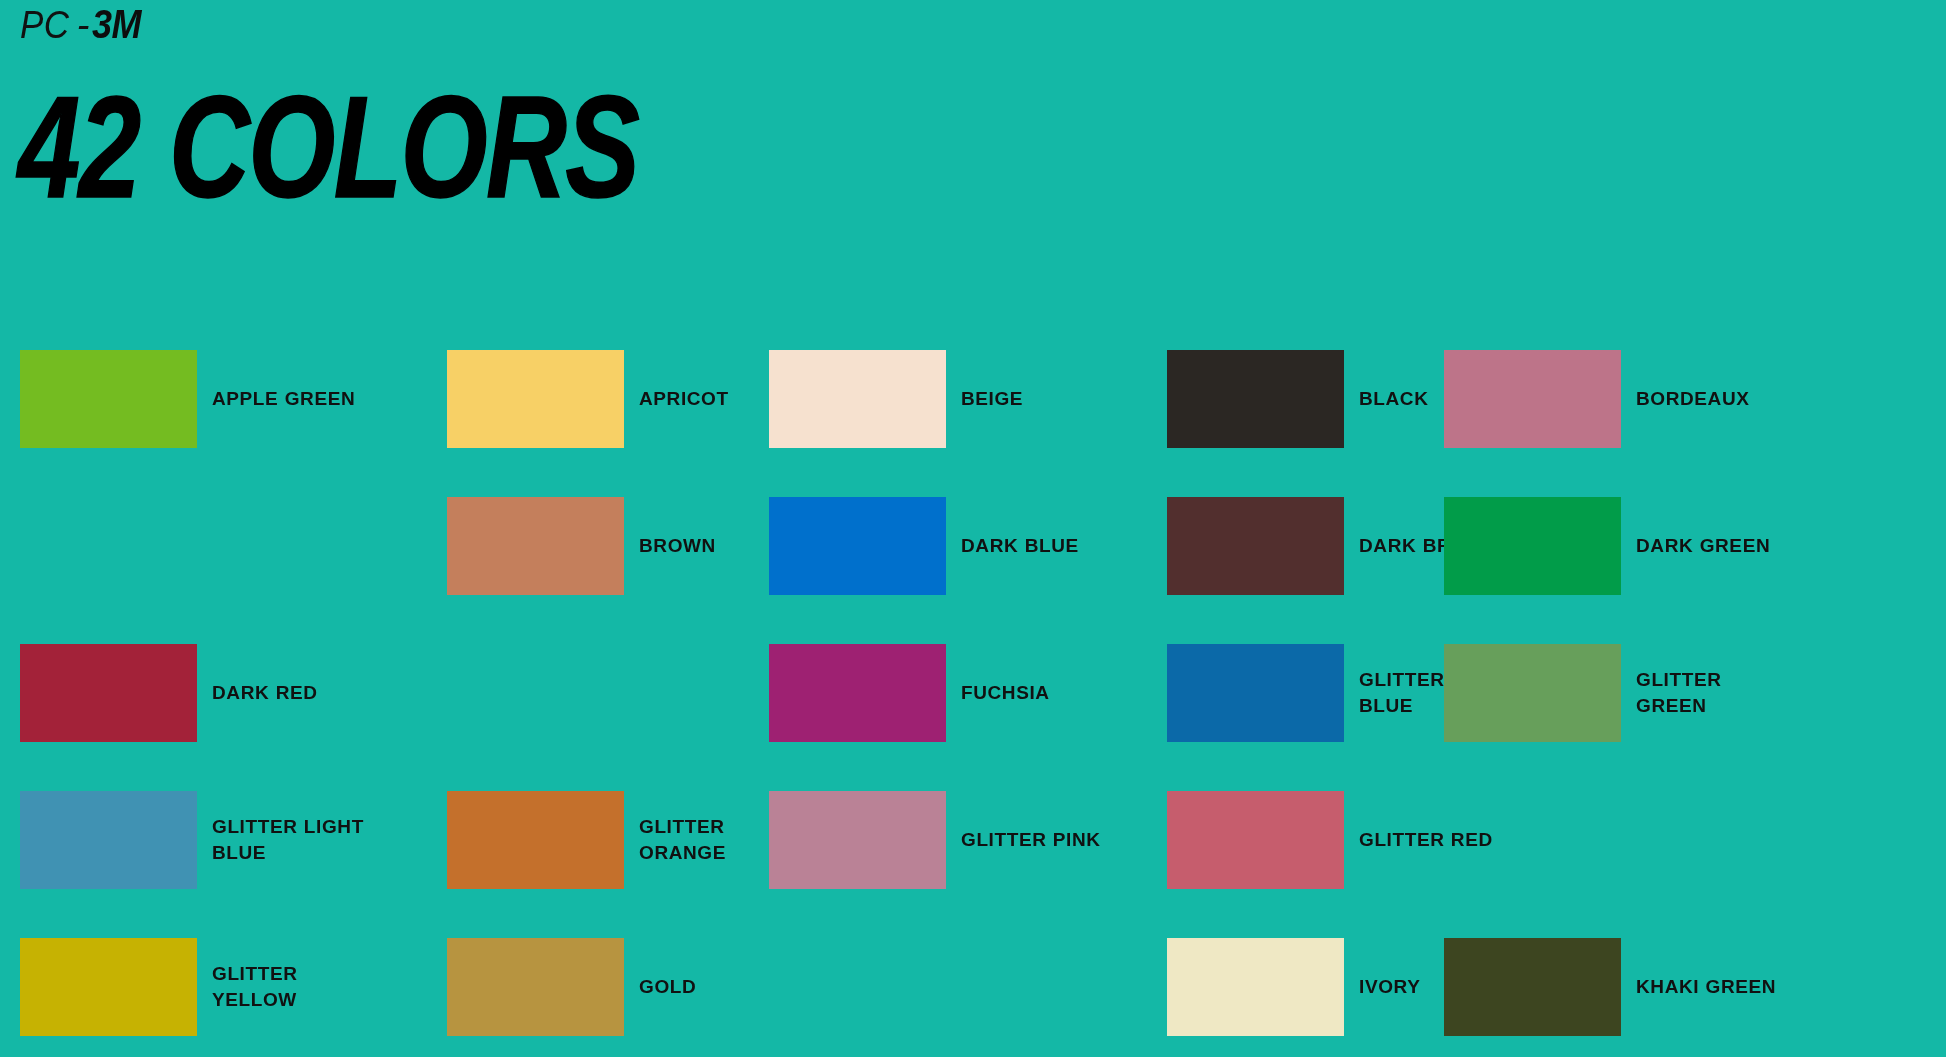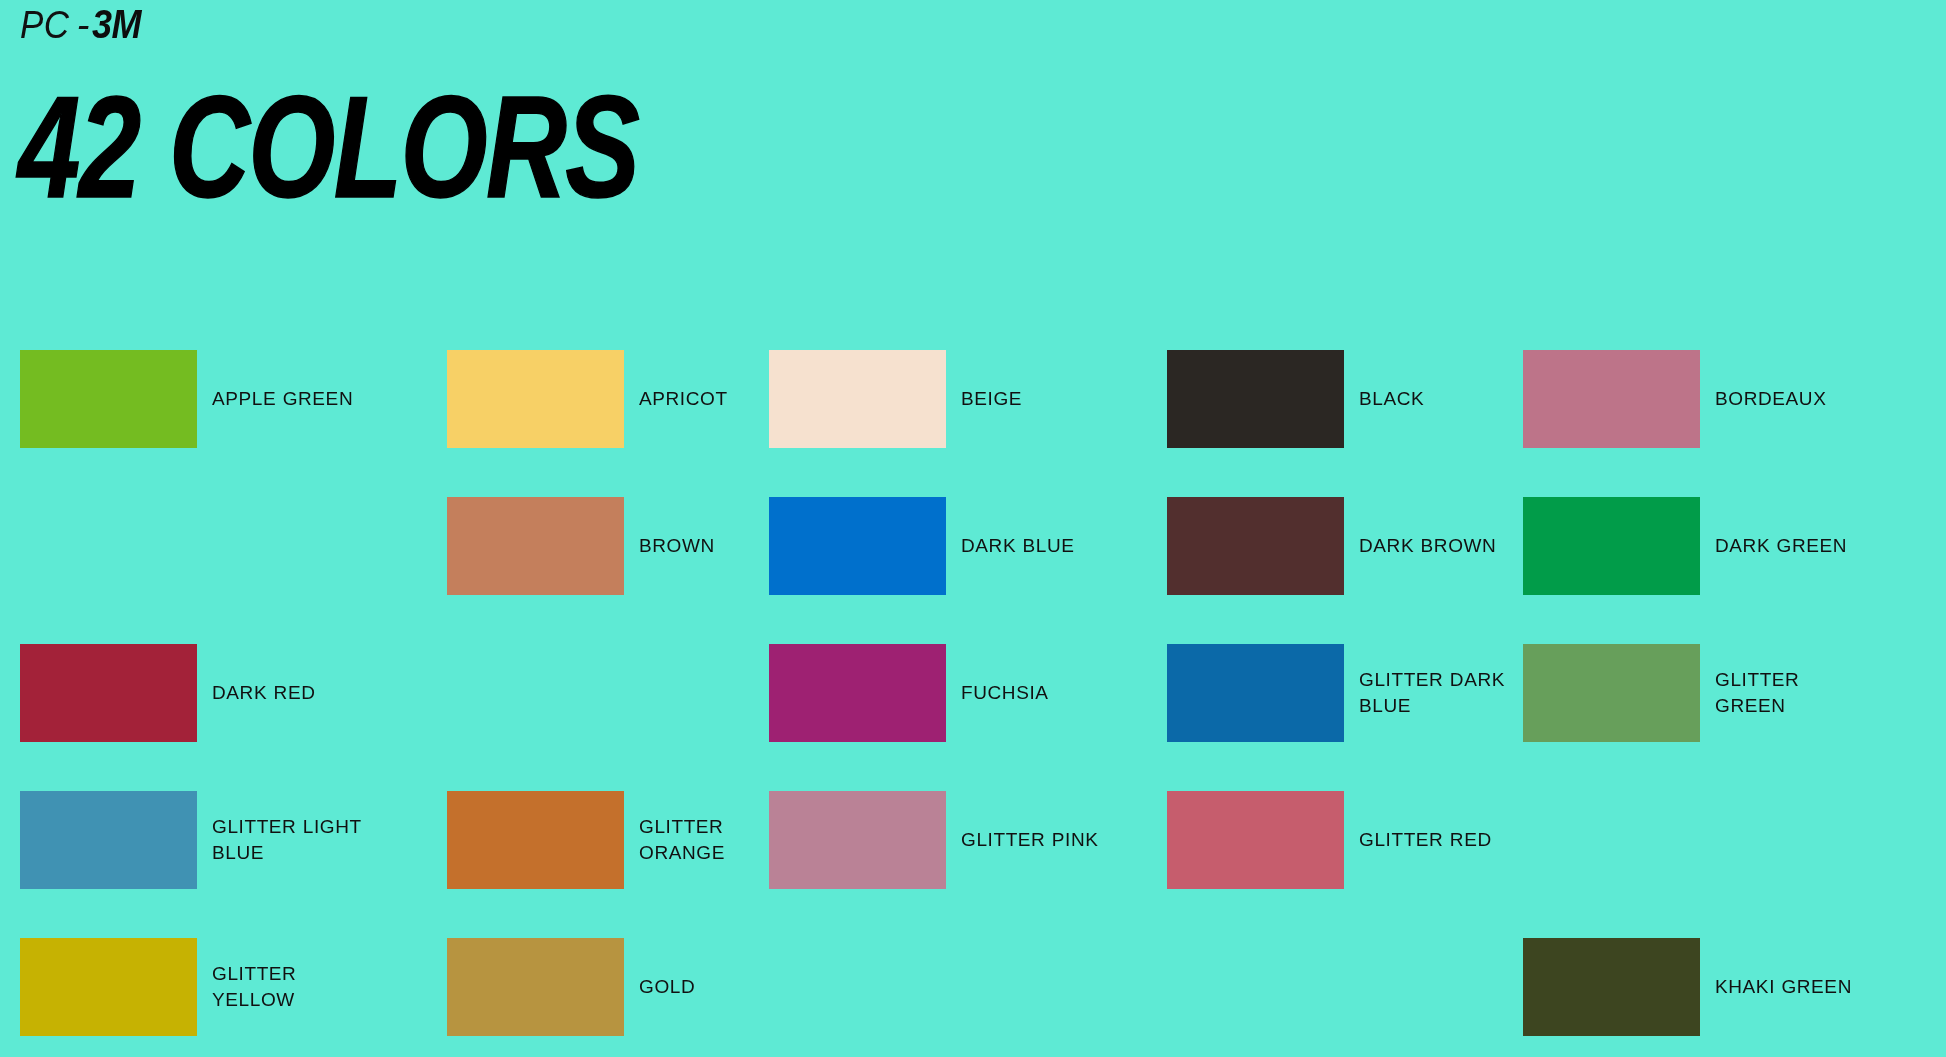--- a/index.html
+++ b/index.html
@@ -10,21 +10,21 @@
     height:1057px;
     background:#ffffff;
     font-family:"Liberation Sans", sans-serif;
     overflow:hidden;
   }
 
   #page {
     position:relative;
     width:1946px;
     height:1057px;
-    background:#5eead4;
+    background:#14b8a6;
   }
 
   
   .header {
     position:absolute;
     left:20px;
     top:0px;
   }
 
   .brand-line {
@@ -101,35 +101,35 @@
     top:0px;
     width:360px;
     height:98px;
     display:flex;
     align-items:center;
   }
   .swatch-cell.col-0 { left:0px;    }
   .swatch-cell.col-1 { left:383px;margin-left:44px;  }
   .swatch-cell.col-2 { left:749px;  }
   .swatch-cell.col-3 { left:1147px;align-items:center; }
-  .swatch-cell.col-4 { left:1503px; }
+  .swatch-cell.col-4 { left:1424px; }
 
   .swatch-chip {
     width:177px;
     height:98px;
     flex:0 0 177px;
     display:block;
   }
 
   .swatch-label {
     flex:1 1 auto;
     margin-left:15px;
     font-family:"Liberation Sans", sans-serif;
     font-size:19px;
-    font-weight:normal;
+    font-weight:bold;
     letter-spacing:0.6px;
     line-height:1.38;
     color:#111111;
     text-transform:uppercase;
     max-width:152px;
     word-spacing:0.5px;
   }
 </style>
 </head>
 <body>
@@ -222,20 +222,24 @@
       </div>
       <div class="swatch-row">
         <div class="swatch-cell col-0">
           <span class="swatch-chip" title="#C6B202" style="background: rgb(198, 178, 2);"></span>
           <span class="swatch-label">GLITTER YELLOW</span>
         </div>
         <div class="swatch-cell col-1">
           <span class="swatch-chip" title="#B79440" style="background: rgb(183, 148, 64);"></span>
           <span class="swatch-label">GOLD</span>
         </div>
+        <div class="swatch-cell col-3">
+          <span class="swatch-chip" title="#EFE8C4" style="background: rgb(239, 232, 196);"></span>
+          <span class="swatch-label">IVORY</span>
+        </div>
         <div class="swatch-cell col-4">
           <span class="swatch-chip" title="#3D4520" style="background: rgb(61, 69, 32);"></span>
           <span class="swatch-label">KHAKI GREEN</span>
         </div>
       </div>
     </div>
 
 </div>
 
 </body></html>

